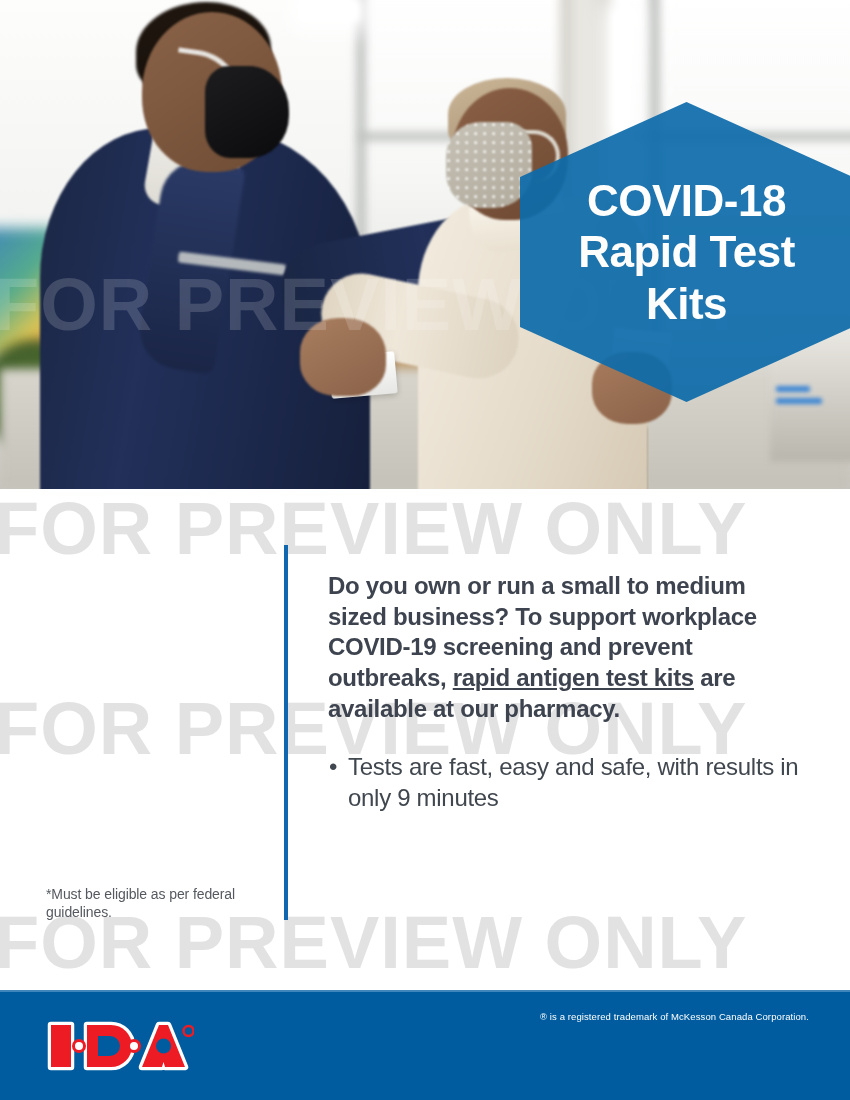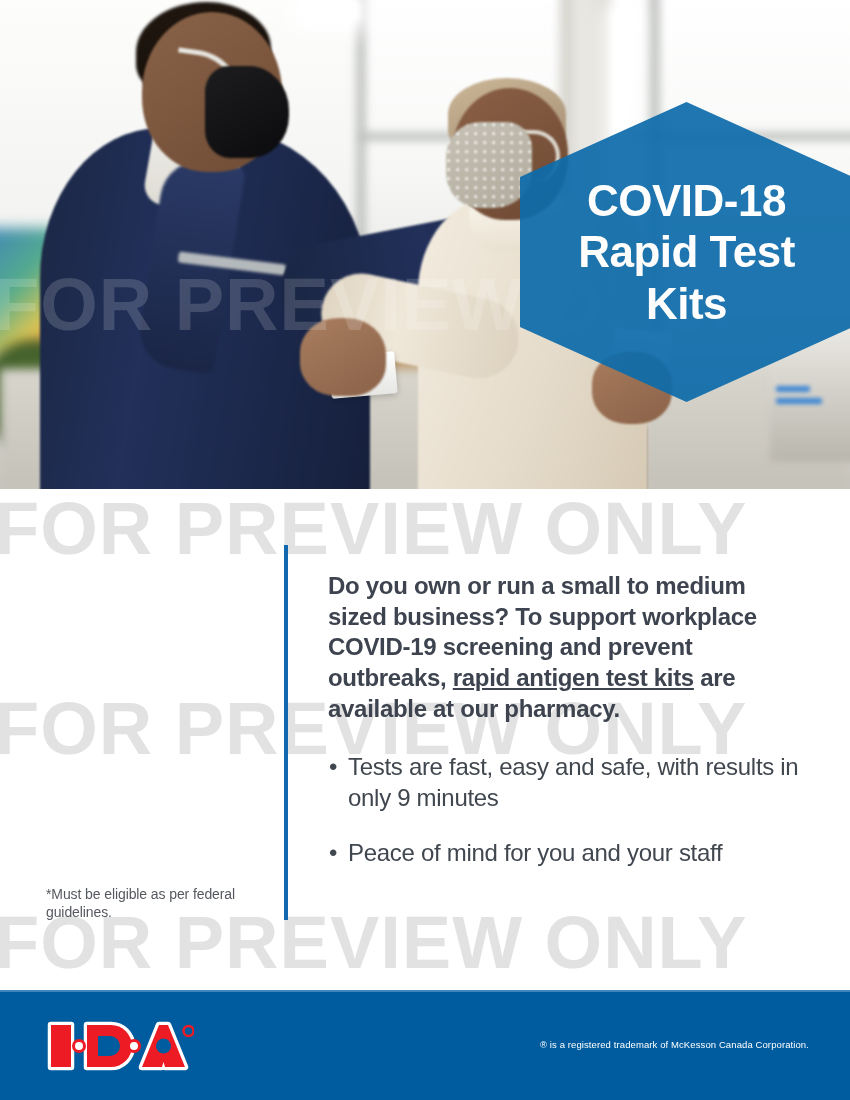--- a/index.html
+++ b/index.html
@@ -479,21 +479,21 @@
     left: 0; top: 0; width: 850px; height: 2px;
     background: #3f86bd;
   }
   .ida-logo {
     position: absolute;
     left: 44px; top: 1018px;
     width: 150px; height: 56px;
   }
   .trademark {
     position: absolute;
-    left: 540px; top: 1039px;
+    left: 540px; top: 1011px;
     width: 300px;
     font-size: 9.5px;
     color: #ffffff;
     letter-spacing: .1px;
     white-space: nowrap;
   }
 </style>
 </head>
 <body>
 
@@ -569,21 +569,20 @@
 
     <div class="footnote">*Must be eligible as per federal guidelines.</div>
 
     <div class="divider"></div>
 
     <div class="right-col">
       <div class="intro"><span>Do you own or run a small to medium sized business? To support workplace COVID-19 screening and prevent outbreaks, </span><u>rapid antigen test kits</u><span> are available at our pharmacy.</span></div>
 
       <div class="bullets">
         <div class="bullet">Tests are fast, easy and safe, with results in only 9 minutes</div>
-        <div class="bullet">Peace of mind for you and your staff</div>
       </div>
     </div>
   </div>
 
   <div class="footer">
     <div class="footer-rule"></div>
   </div>
 
   <div class="ida-logo">
     <svg viewBox="0 0 300 112" width="150" height="56" aria-hidden="true">

